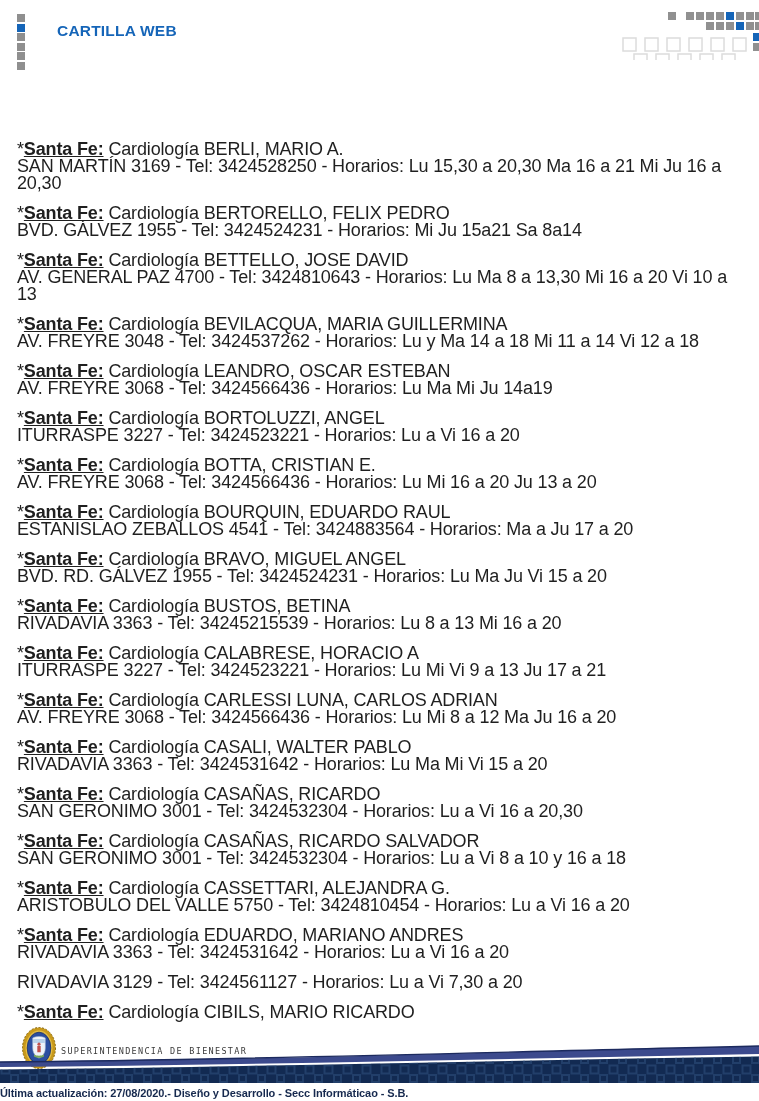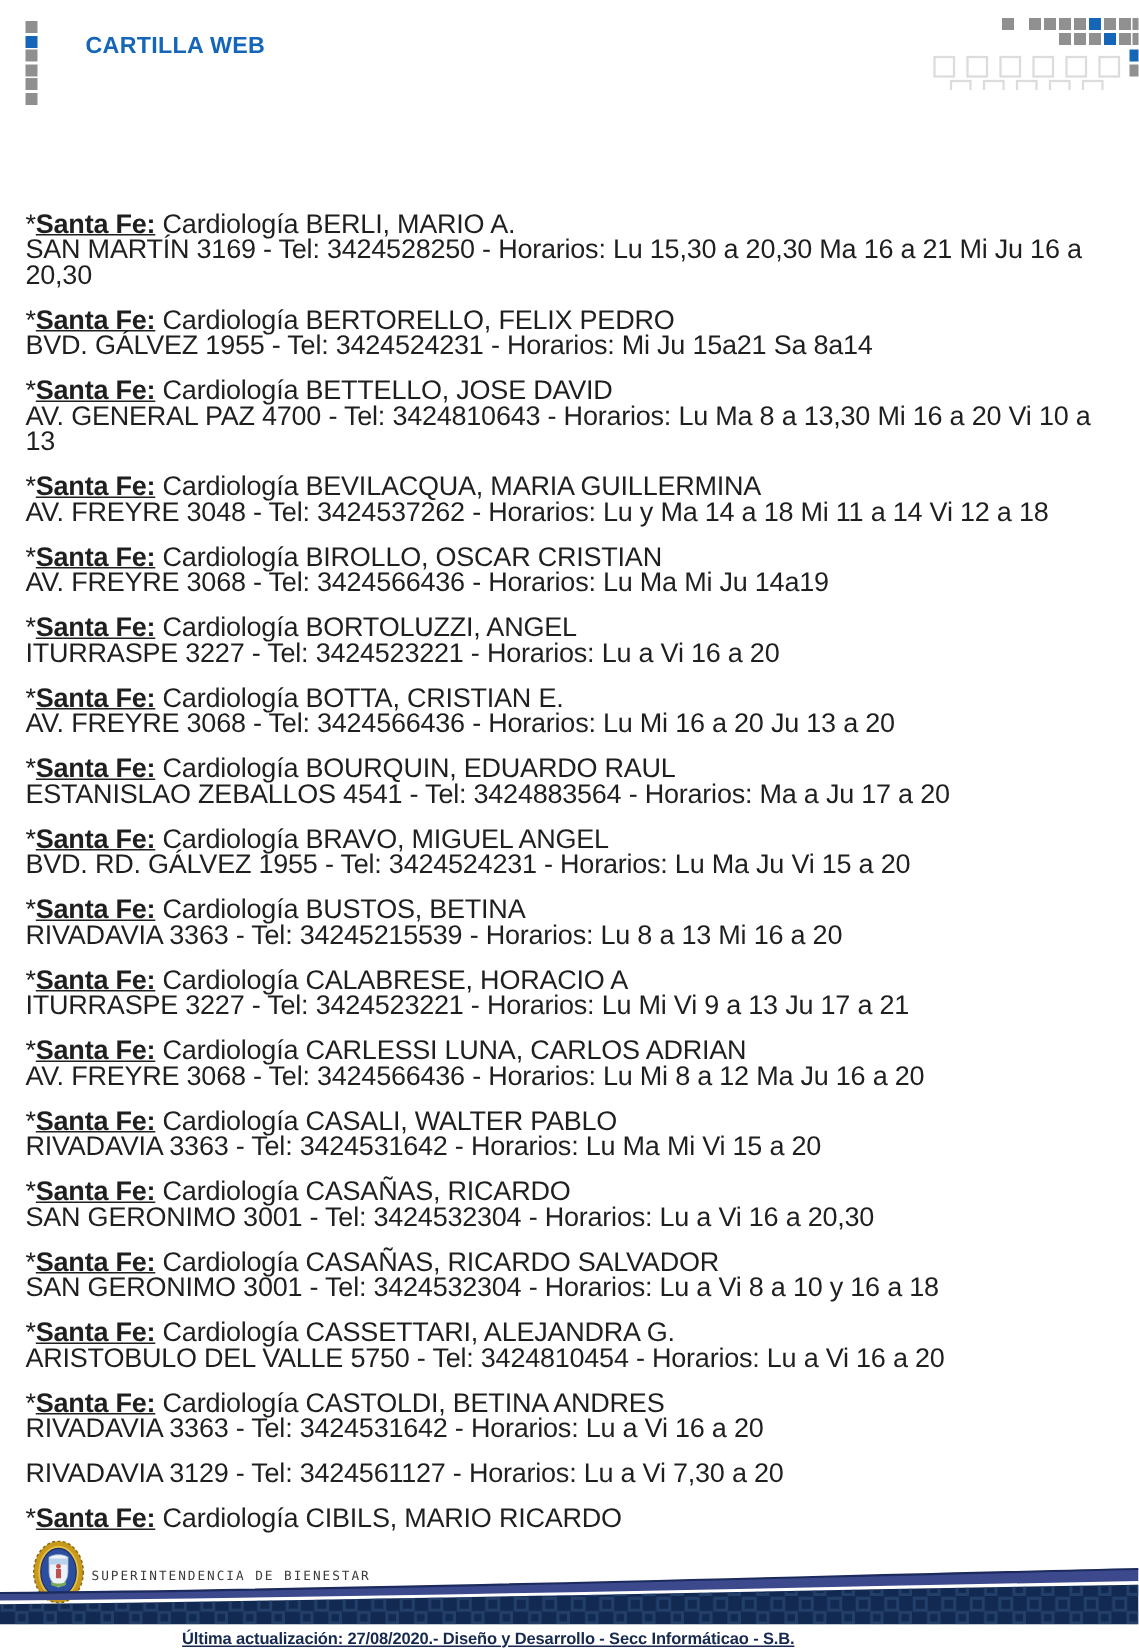--- a/index.html
+++ b/index.html
@@ -33,22 +33,22 @@
   .footer{position:absolute;left:0;bottom:0;width:607px;height:80px;}
   .crest{position:absolute;left:22px;top:6px;}
   .org-label{
     position:absolute;left:61px;top:25px;
     font-family:"DejaVu Sans Mono","Liberation Mono",monospace;
     font-size:8.5px;color:#3b3b3b;letter-spacing:1.3px;white-space:nowrap;
   }
   .wave{position:absolute;left:0;top:24px;display:block;}
   .update-line{
     position:absolute;left:0;bottom:2px;width:100%;
-    text-align:center;font-size:11px;font-weight:bold;
-    color:#16294e;text-decoration:underline;letter-spacing:-0.1px;padding-left:22px;
+    text-align:left;font-size:11px;font-weight:bold;
+    color:#16294e;letter-spacing:-0.1px;
   }
 </style>
 </head>
 <body>
 
 <div class="page">
 
   <div class="header">
     <div class="logo-strip">
       <span class="sq"></span>
@@ -113,21 +113,21 @@
       <div><span>*</span><span class="prov">Santa Fe:</span> <span>Cardiología</span> <span>BETTELLO, JOSE DAVID</span></div>
       <div>AV. GENERAL PAZ 4700 - Tel: 3424810643 - Horarios: Lu Ma 8 a 13,30 Mi 16 a 20 Vi 10 a 13</div>
     </div>
 
     <div class="entry">
       <div><span>*</span><span class="prov">Santa Fe:</span> <span>Cardiología</span> <span>BEVILACQUA, MARIA GUILLERMINA</span></div>
       <div>AV. FREYRE 3048 - Tel: 3424537262 - Horarios: Lu y Ma 14 a 18 Mi 11 a 14 Vi 12 a 18</div>
     </div>
 
     <div class="entry">
-      <div><span>*</span><span class="prov">Santa Fe:</span> <span>Cardiología</span> <span>BIROLLO, OSCAR CRISTIAN</span></div>
+      <div><span>*</span><span class="prov">Santa Fe:</span> <span>Cardiología</span> <span>LEANDRO, OSCAR ESTEBAN</span></div>
       <div>AV. FREYRE 3068 - Tel: 3424566436 - Horarios: Lu Ma Mi Ju 14a19</div>
     </div>
 
     <div class="entry">
       <div><span>*</span><span class="prov">Santa Fe:</span> <span>Cardiología</span> <span>BORTOLUZZI, ANGEL</span></div>
       <div>ITURRASPE 3227 - Tel: 3424523221 - Horarios: Lu a Vi 16 a 20</div>
     </div>
 
     <div class="entry">
       <div><span>*</span><span class="prov">Santa Fe:</span> <span>Cardiología</span> <span>BOTTA, CRISTIAN E.</span></div>
@@ -173,21 +173,21 @@
       <div><span>*</span><span class="prov">Santa Fe:</span> <span>Cardiología</span> <span>CASAÑAS, RICARDO SALVADOR</span></div>
       <div>SAN GERONIMO 3001 - Tel: 3424532304 - Horarios: Lu a Vi 8 a 10 y 16 a 18</div>
     </div>
 
     <div class="entry">
       <div><span>*</span><span class="prov">Santa Fe:</span> <span>Cardiología</span> <span>CASSETTARI, ALEJANDRA G.</span></div>
       <div>ARISTOBULO DEL VALLE 5750 - Tel: 3424810454 - Horarios: Lu a Vi 16 a 20</div>
     </div>
 
     <div class="entry">
-      <div><span>*</span><span class="prov">Santa Fe:</span> <span>Cardiología</span> <span>CASTOLDI, BETINA ANDRES</span></div>
+      <div><span>*</span><span class="prov">Santa Fe:</span> <span>Cardiología</span> <span>EDUARDO, MARIANO ANDRES</span></div>
       <div>RIVADAVIA 3363 - Tel: 3424531642 - Horarios: Lu a Vi 16 a 20</div>
     </div>
 
     <div class="entry">
       <div>RIVADAVIA 3129 - Tel: 3424561127 - Horarios: Lu a Vi 7,30 a 20</div>
     </div>
 
     <div class="entry">
       <div><span>*</span><span class="prov">Santa Fe:</span> <span>Cardiología</span> <span>CIBILS, MARIO RICARDO</span></div>
 

